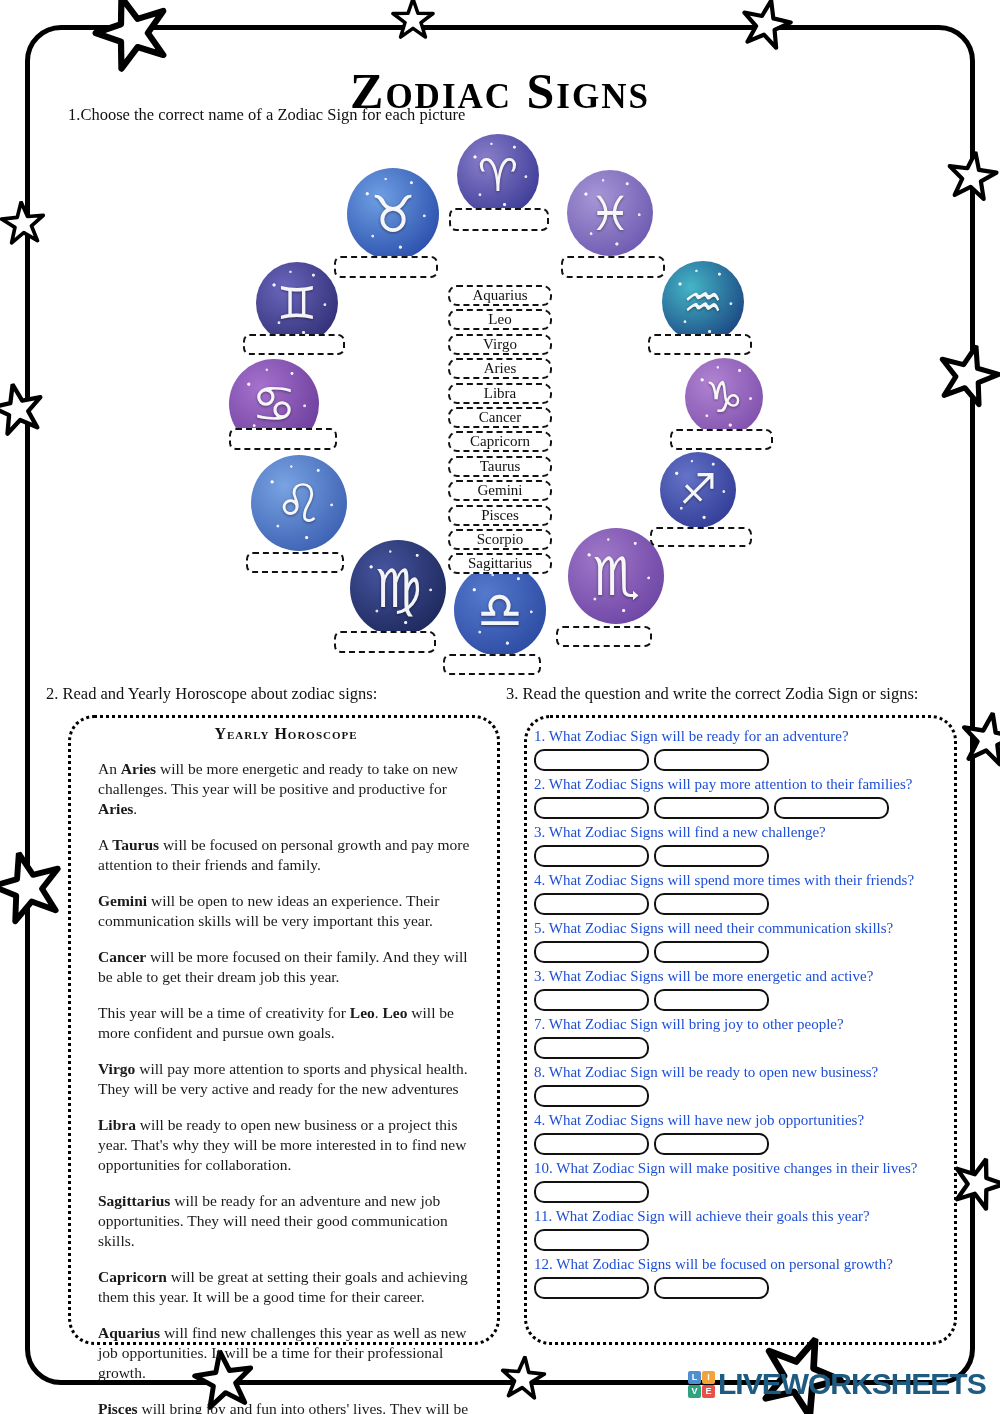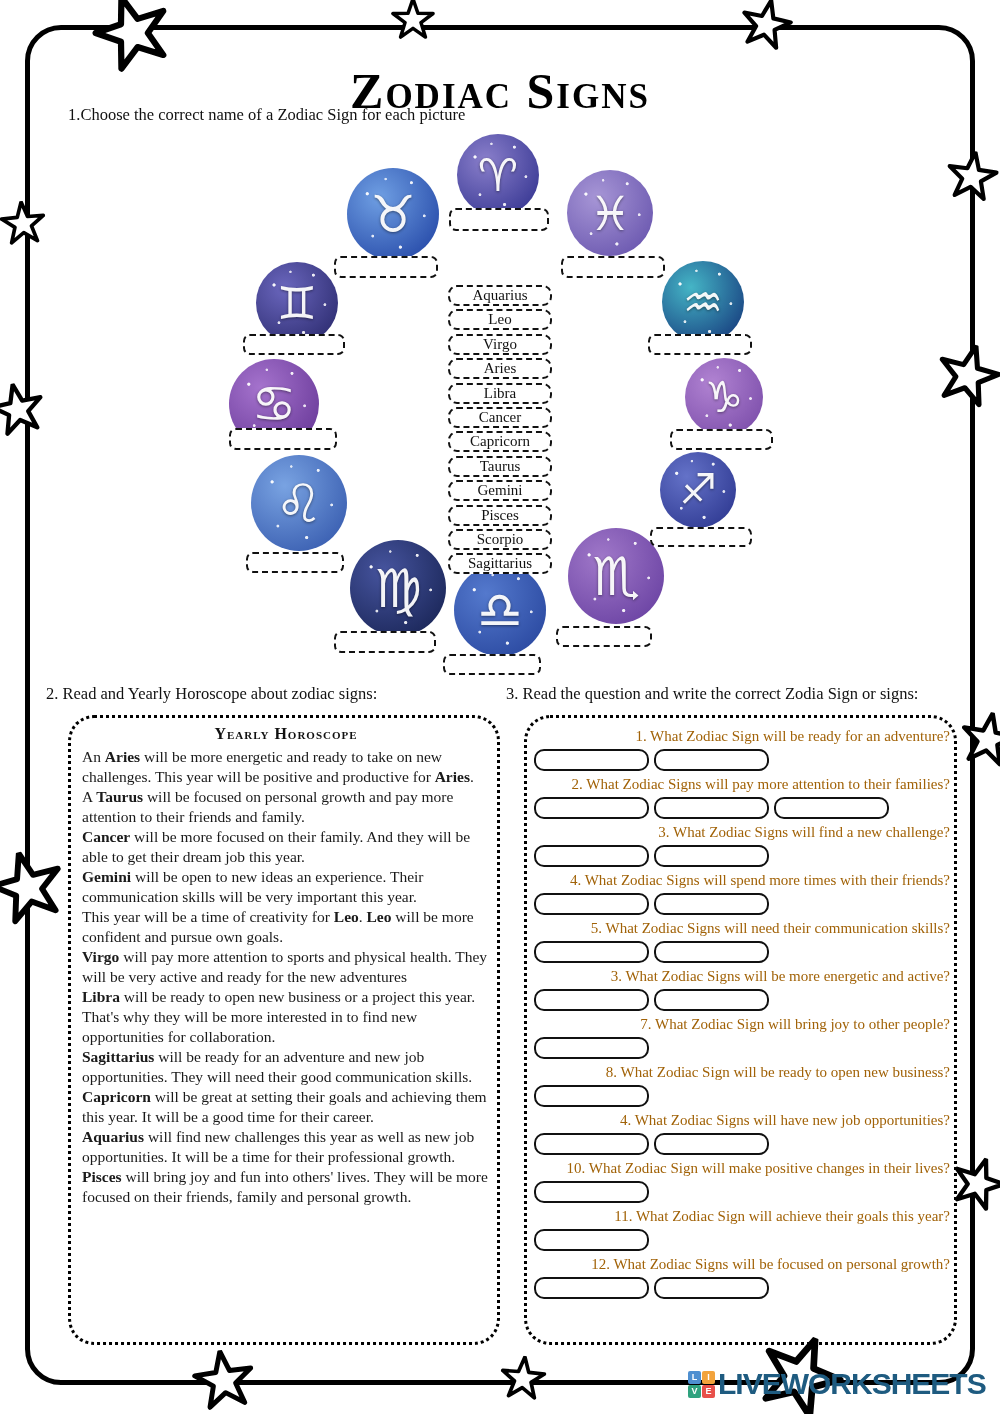--- a/index.html
+++ b/index.html
@@ -27,27 +27,27 @@
          text-shadow:0 1px 3px rgba(0,0,0,.45);line-height:1;}
   .dash-box{position:absolute;border:2px dashed #111;border-radius:7px;background:#fff;
             box-sizing:border-box;z-index:4;}
   .word-box{position:absolute;left:448px;width:104px;height:21px;border:2px dashed #111;border-radius:9px;
             box-sizing:border-box;text-align:center;font-size:15px;line-height:16px;background:#fff;z-index:4;}
 
   .horo-box{position:absolute;left:68px;top:715px;width:432px;height:630px;border:3px dotted #000;
             border-radius:26px;box-sizing:border-box;padding:7px 7px 0 11px;z-index:3;}
   .horo-title{text-align:center;font-weight:700;font-variant:small-caps;font-size:16px;letter-spacing:1px;}
   .horo-text{font-size:15.5px;line-height:20px;margin-top:4px;color:#1a1a1a;}
-  .horo-text p{margin:0;}
+  .horo-text p{margin:16px;}
   .horo-text b{font-weight:700;}
 
   .q-box{position:absolute;left:524px;top:715px;width:433px;height:630px;border:3px dotted #000;
          border-radius:26px;box-sizing:border-box;padding:10px 4px 0 7px;z-index:3;}
   .q-block{margin:0;}
-  .q-text{font-size:15px;line-height:16px;margin:0 0 5px 0;white-space:nowrap;color:#a16207;text-align:right;}
+  .q-text{font-size:15px;line-height:16px;margin:0 0 5px 0;white-space:nowrap;color:#1d4ed8;}
   .q-blanks{display:flex;gap:5px;margin-bottom:5px;}
   .blank{width:115px;height:22px;border:2px solid #111;border-radius:10px;box-sizing:border-box;background:#fff;}
 
   .logo{position:absolute;left:688px;top:1367px;display:flex;align-items:center;gap:3px;z-index:6;}
   .logo-grid{display:grid;grid-template-columns:13px 13px;grid-template-rows:13px 13px;gap:1px;}
   .logo-sq{display:flex;align-items:center;justify-content:center;color:#fff;
            font-family:"Liberation Sans",sans-serif;font-weight:700;font-size:9px;border-radius:2px;}
   .logo-text{font-family:"Liberation Sans",sans-serif;font-weight:700;font-size:30px;
              letter-spacing:-1px;color:#1e5b80;}
 </style>
@@ -124,22 +124,22 @@
     </div>
 
   <div class="sec-head" id="sec2-head">2. Read and Yearly Horoscope about zodiac signs:</div>
   <div class="sec-head" id="sec3-head">3. Read the question and write the correct Zodia Sign or signs:</div>
 
   <div class="horo-box">
     <div class="horo-title">Yearly Horoscope</div>
     <div class="horo-text" id="horo-text">
         <p>An <b>Aries</b> will be more energetic and ready to take on new challenges. This year will be positive and productive for <b>Aries</b>.</p>
         <p>A <b>Taurus</b> will be focused on personal growth and pay more attention to their friends and family.</p>
+        <p><b>Gemini</b> will be open to new ideas an experience. Their communication skills will be very important this year.</p>
         <p><b>Cancer</b> will be more focused on their family. And they will be able to get their dream job this year.</p>
-        <p><b>Gemini</b> will be open to new ideas an experience. Their communication skills will be very important this year.</p>
         <p>This year will be a time of creativity for <b>Leo</b>.  <b>Leo</b> will be more confident and pursue own goals.</p>
         <p><b>Virgo</b> will pay more attention to sports and physical health. They will be very active and ready for the new adventures</p>
         <p><b>Libra</b> will be ready to open new business or a project this year. That's why they will be more interested in to find new opportunities for collaboration.</p>
         <p><b>Sagittarius</b> will be ready for an adventure and new job opportunities. They will need their good communication skills.</p>
         <p><b>Capricorn</b> will be great at setting their goals and achieving them this year. It will be a good time for their career.</p>
         <p><b>Aquarius</b> will find new challenges this year as well as new job opportunities. It will be a time for their professional growth.</p>
         <p><b>Pisces</b> will bring joy and fun into others' lives. They will be more focused on their friends, family and personal growth.</p>
       </div>
   </div>
 

